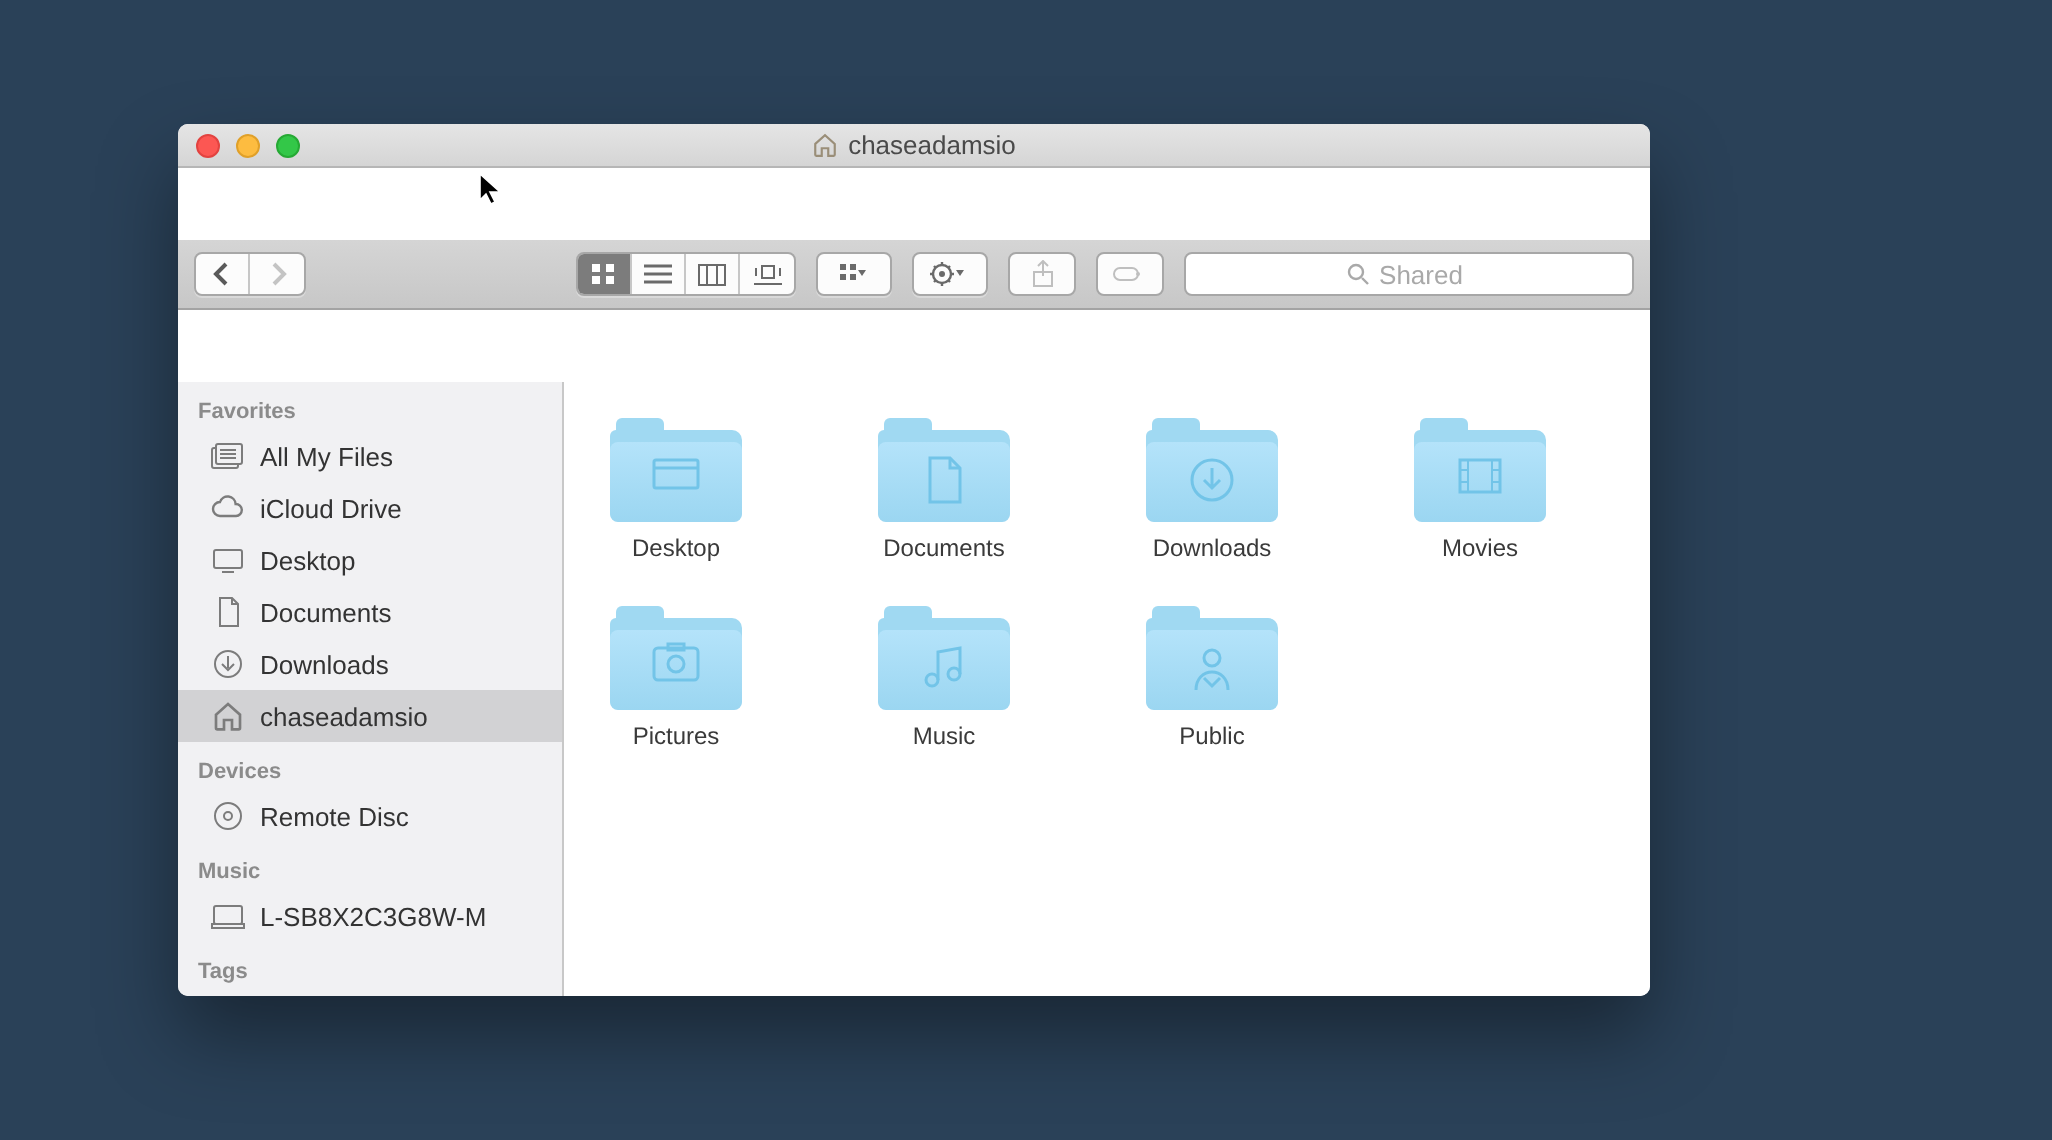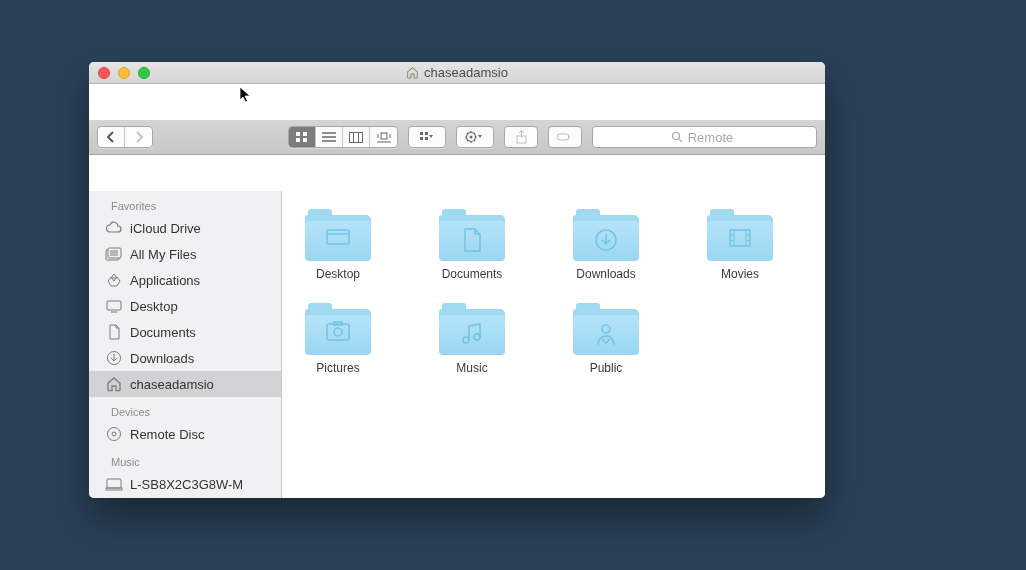--- a/index.html
+++ b/index.html
@@ -129,22 +129,21 @@
       overflow: hidden;
       font-size: 13px;
     }
     .sb-section {
       padding-top: 6px;
     }
     .sb-header {
       color: #8b8b8b;
       font-size: 11px;
       padding: 3px 10px 3px 10px;
-      font-weight: 400;
-      margin-left: 12px;
+      font-weight: 700;
     }
     .sb-item {
       display: flex;
       align-items: center;
       gap: 7px;
       padding: 4px 10px 4px 16px;
       color: #333;
       cursor: default;
     }
     .sb-item.selected {
@@ -353,57 +352,48 @@
       </span>
     </div>
 
     <div class="search-wrap">
       <span>
         <svg width="12" height="12" viewBox="0 0 12 12">
             <circle cx="5" cy="5" r="3.5" fill="none" stroke="#a9a9a9" stroke-width="1.2"></circle>
             <line x1="8" y1="8" x2="11" y2="11" stroke="#a9a9a9" stroke-width="1.2"></line>
           </svg>
       </span>
-      <span>Remote</span>
+      <span>Shared</span>
       <input class="search-real" placeholder="Search" style="">
     </div>
   </div>
 
   <div class="body">
     <div class="sidebar" id="sidebar">
         <div class="sb-section">
           <div class="sb-header">Favorites</div>
-          <div class="sb-item">
-            <span class="sb-icon">
-              <svg width="18" height="14" viewBox="0 0 18 14">
-                <path d="M5 11a3.5 3.5 0 0 1 0-7 4 4 0 0 1 7.8 1A2.8 2.8 0 0 1 13 11z" fill="none" stroke="#7c7c7c" stroke-width="1.2"></path>
-              </svg>
-            </span>
-            <span>iCloud Drive</span>
-          </div>
           <div class="sb-item">
             <span class="sb-icon">
               <svg width="18" height="14" viewBox="0 0 18 14">
                 <rect x="1" y="3" width="13" height="10" rx="1" fill="none" stroke="#7c7c7c"></rect>
                 <rect x="3" y="1" width="13" height="10" rx="1" fill="#f1f1f3" stroke="#7c7c7c"></rect>
                 <line x1="5" y1="4" x2="13" y2="4" stroke="#7c7c7c"></line>
                 <line x1="5" y1="6" x2="13" y2="6" stroke="#7c7c7c"></line>
                 <line x1="5" y1="8" x2="13" y2="8" stroke="#7c7c7c"></line>
               </svg>
             </span>
             <span>All My Files</span>
           </div>
           <div class="sb-item">
             <span class="sb-icon">
               <svg width="18" height="14" viewBox="0 0 18 14">
-                <path d="M9 1l3 4H6z" fill="none" stroke="#7c7c7c"></path>
-                <path d="M3 8l3-4 3 4 3-4 3 4-3 5H6z" fill="none" stroke="#7c7c7c"></path>
-              </svg>
-            </span>
-            <span>Applications</span>
+                <path d="M5 11a3.5 3.5 0 0 1 0-7 4 4 0 0 1 7.8 1A2.8 2.8 0 0 1 13 11z" fill="none" stroke="#7c7c7c" stroke-width="1.2"></path>
+              </svg>
+            </span>
+            <span>iCloud Drive</span>
           </div>
           <div class="sb-item">
             <span class="sb-icon">
               <svg width="18" height="14" viewBox="0 0 18 14">
                 <rect x="2" y="2" width="14" height="9" rx="1" fill="none" stroke="#7c7c7c"></rect>
                 <line x1="6" y1="13" x2="12" y2="13" stroke="#7c7c7c"></line>
               </svg>
             </span>
             <span>Desktop</span>
           </div>

